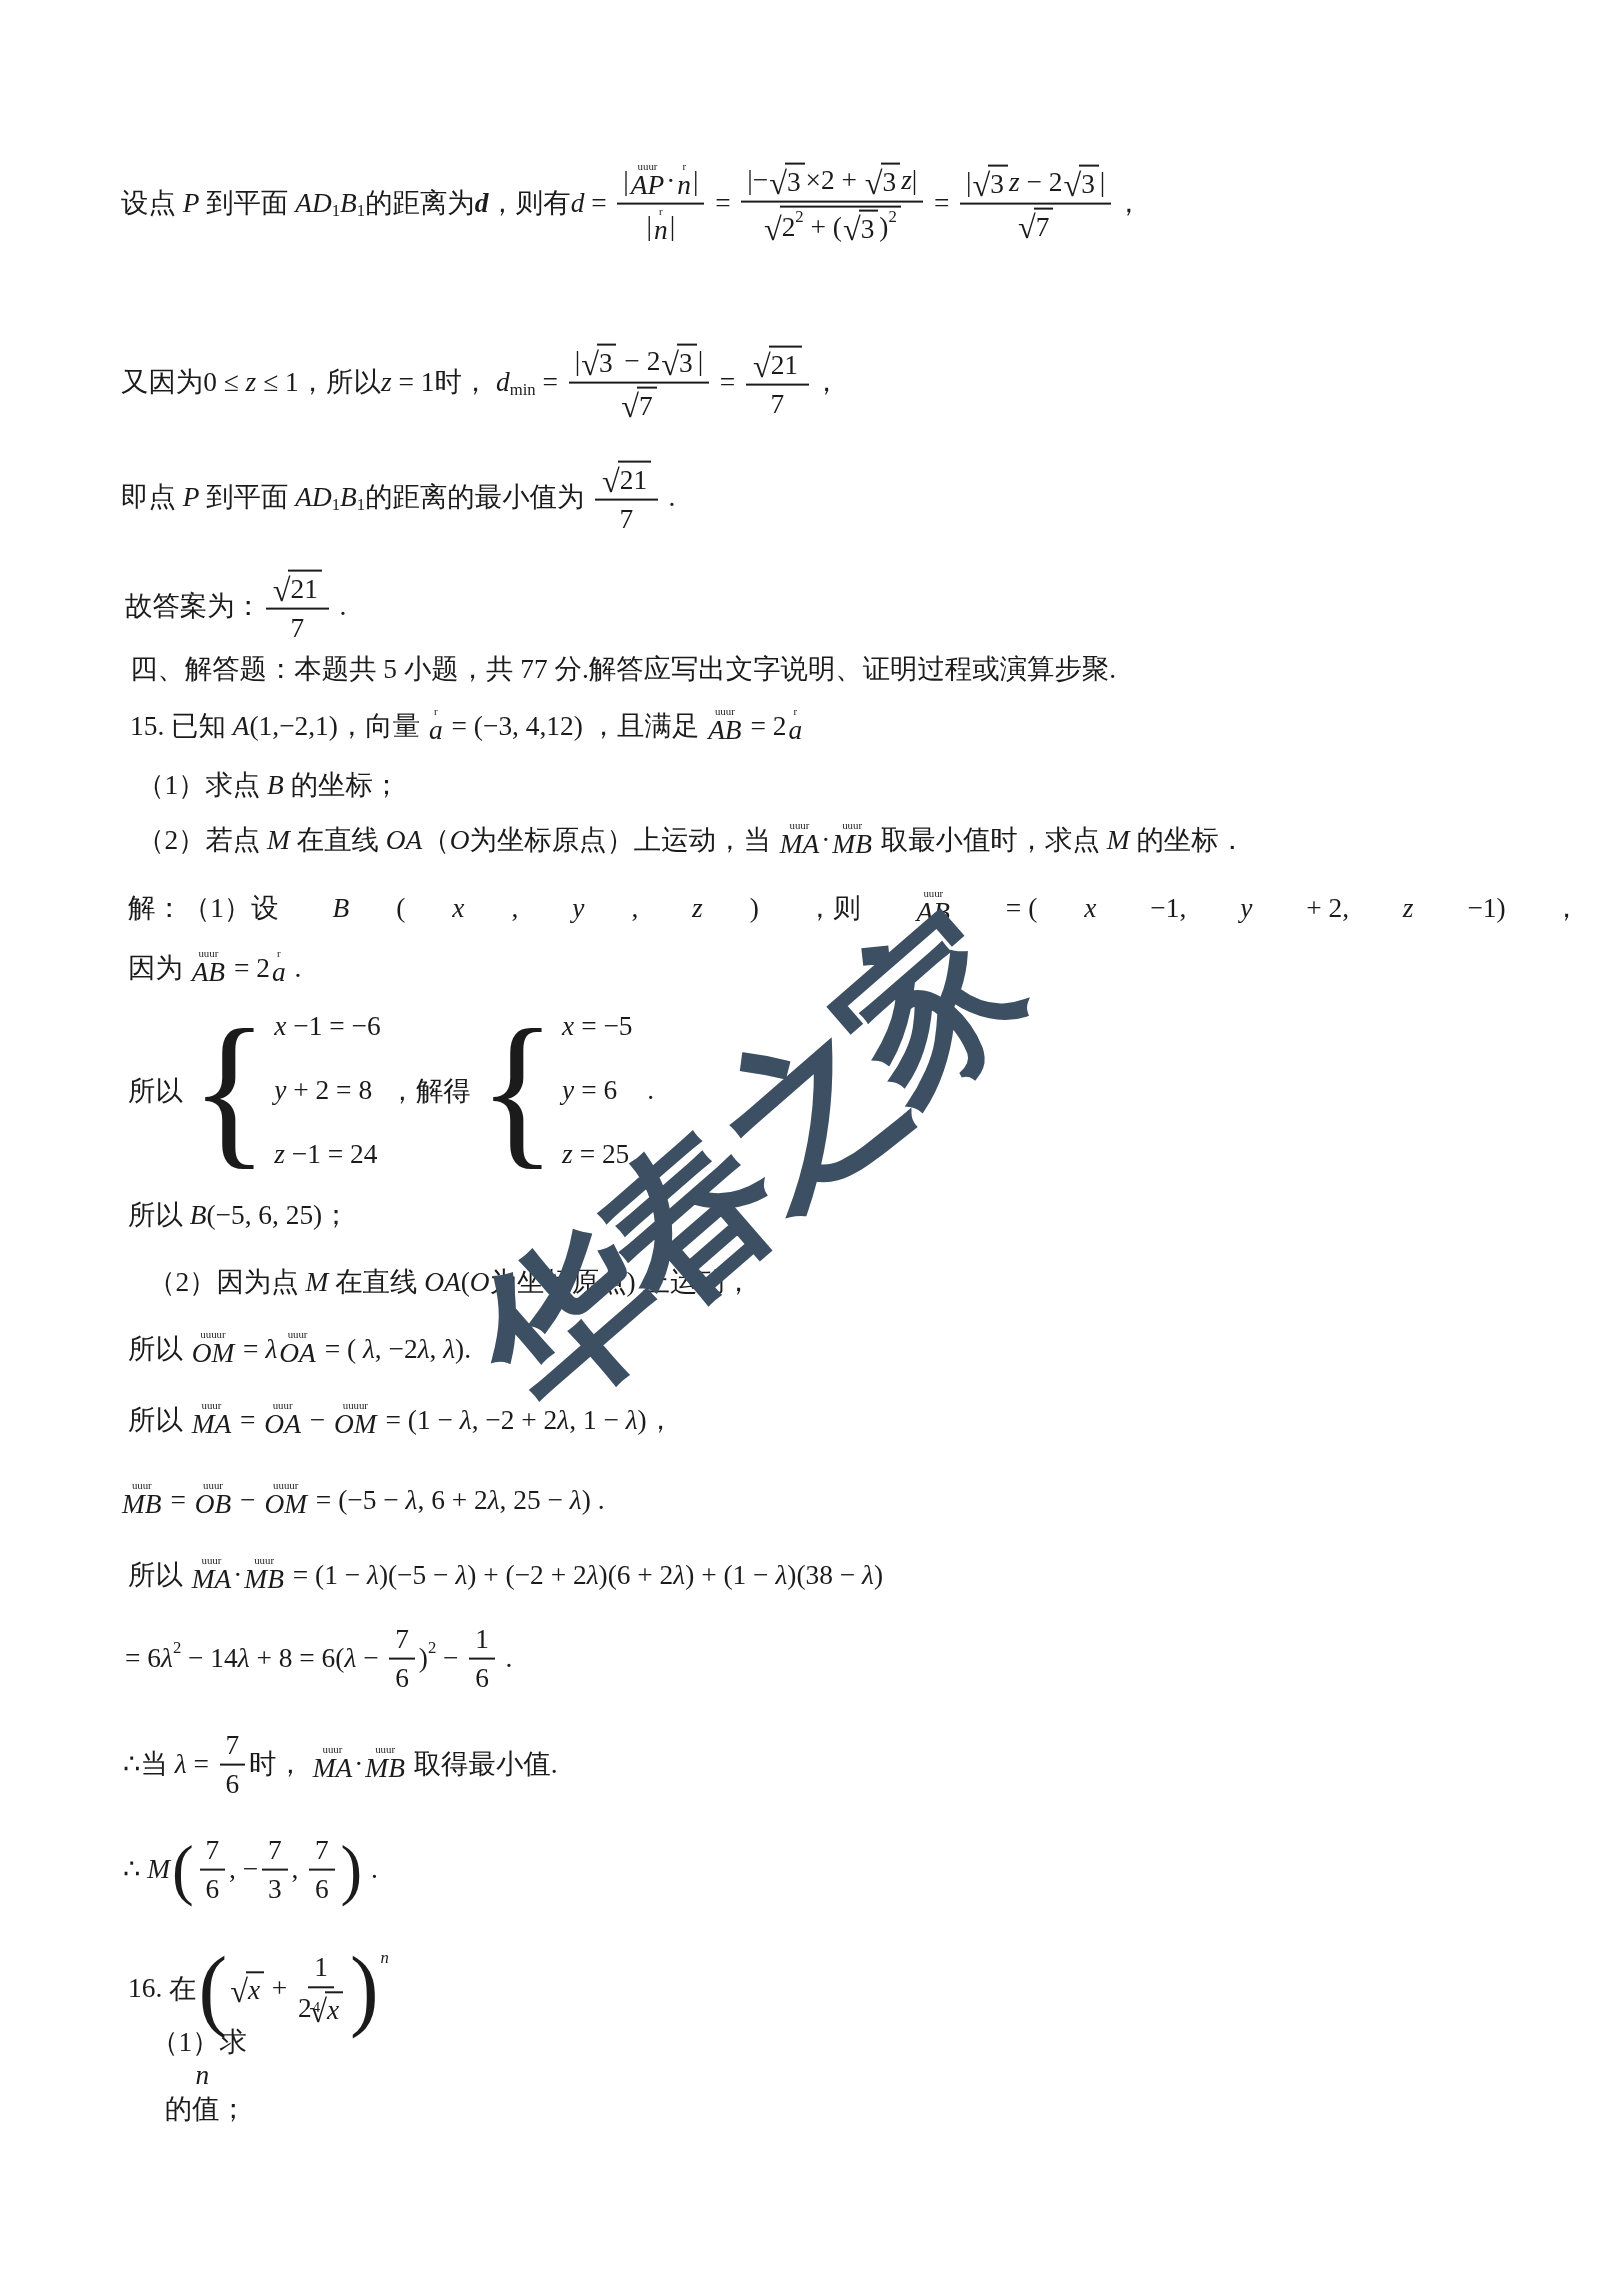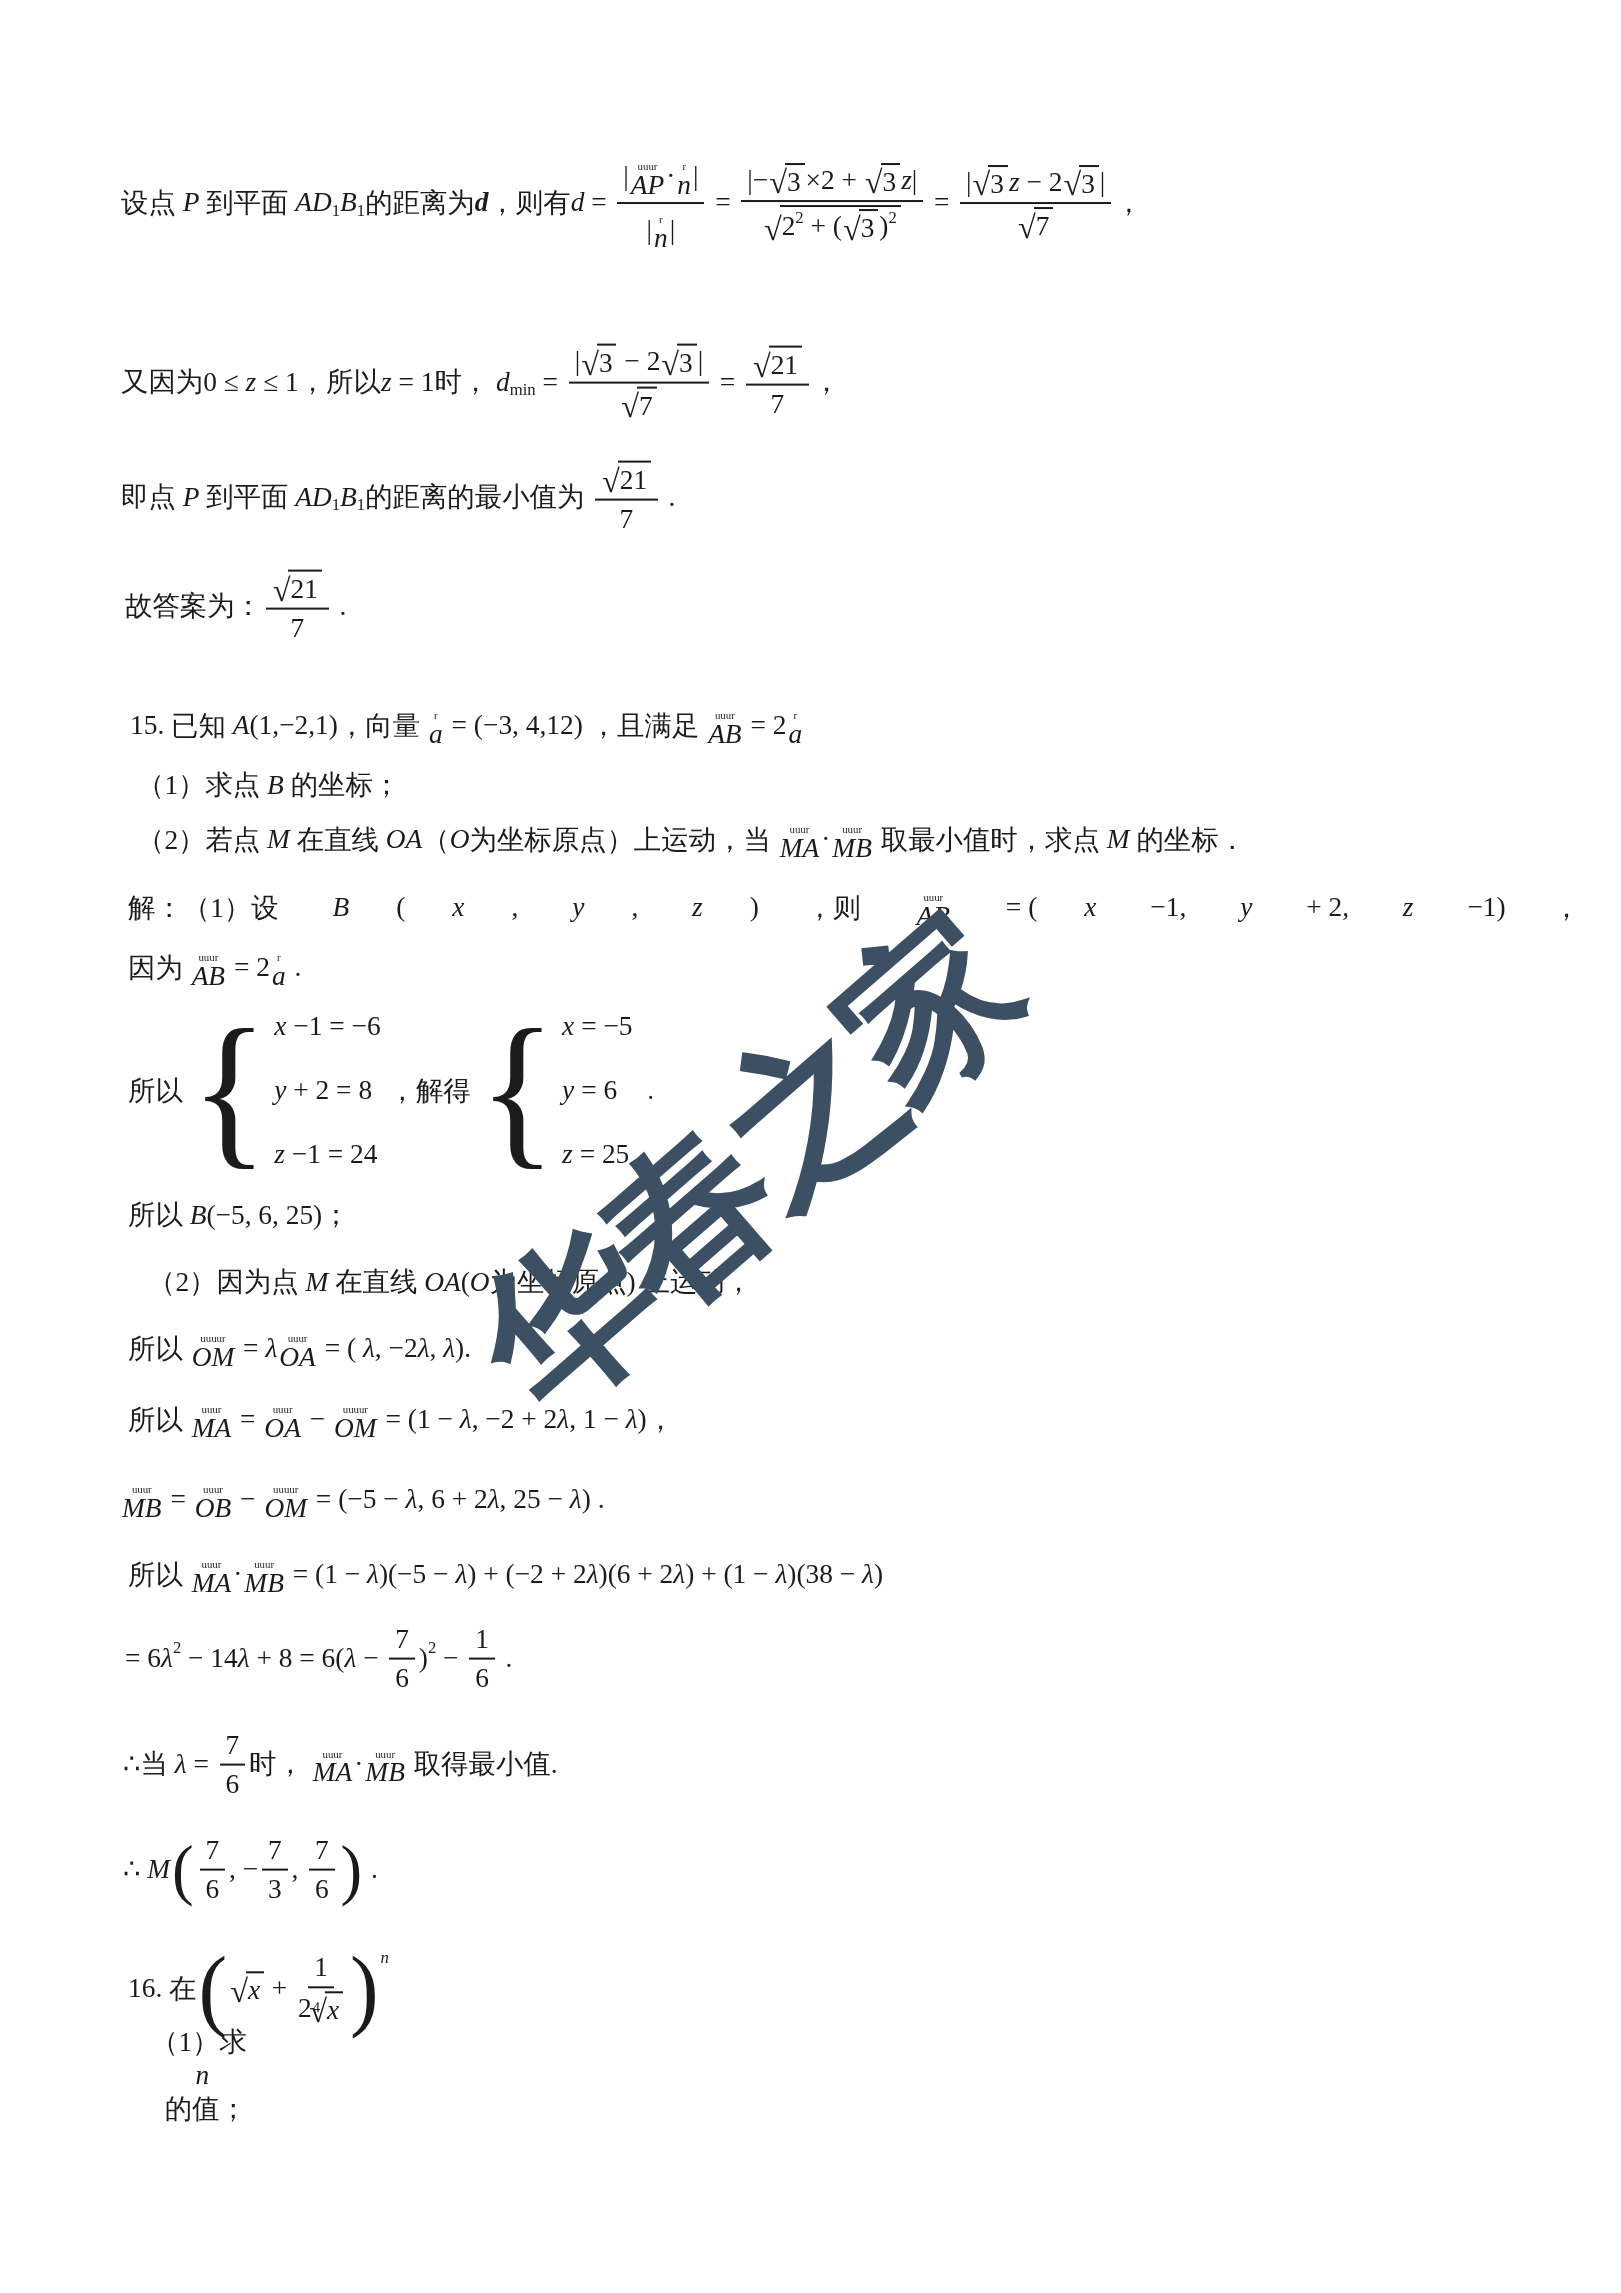--- a/index.html
+++ b/index.html
@@ -28,21 +28,21 @@
   .su{font-size:16.7px;transform:translateY(-0.55em);}
   .sb{font-size:16.7px;transform:translateY(0.50em);}
   .fr{display:inline-flex;flex-direction:column;align-items:center;margin:0 3.9px;vertical-align:middle;}
   .fr .nu{display:inline-flex;align-items:center;justify-content:center;border-bottom:2px solid #1b1b1b;padding:1px 5.9px 2.9px 5.9px;}
   .fr .de{display:inline-flex;align-items:center;justify-content:center;padding-top:2.9px;}
   .sq{display:inline-flex;align-items:flex-end;margin:0 1px;}
   .sq .rs{font-size:1.18em;line-height:1;transform:translateY(1px);}
   .sq .rd{display:inline-flex;align-items:center;border-top:2px solid #1b1b1b;padding:2px 3.9px 0 2px;margin-left:-2px;}
   .sq .ix{font-size:14.7px;margin-right:-10.8px;transform:translateY(-10.8px);position:relative;z-index:2;}
   .vec{display:inline-flex;flex-direction:column;align-items:center;margin:0 2px;}
-  .vec .mk{font-size:10.8px;line-height:6.9px;height:7.8px;letter-spacing:0px;overflow:visible;margin-top:9px;}
+  .vec .mk{font-size:10.8px;line-height:6.9px;height:7.8px;letter-spacing:0px;overflow:visible;}
   .vec .bs{font-style:italic;line-height:1.05;}
   .cases{display:inline-flex;align-items:center;margin:0 7.8px;}
   .cases .brc{font-size:162px;line-height:0.72;font-weight:400;transform:scaleY(1.05);margin-right:5.9px;font-family:"Liberation Serif","DejaVu Serif",serif;}
   .cases .rows{display:inline-flex;flex-direction:column;gap:33px;}
   .cases .row{display:inline-flex;align-items:center;}
   .bp{font-size:65px;line-height:0.9;font-weight:300;transform:scaleY(1.05);margin:0 2px;}
   .bp.b2{font-size:86px;}
   .watermark{
     position:absolute;
     left:412px;top:1082px;
@@ -110,20 +110,23 @@
       <span class="sb">1</span>
       <span class="cjk">的距离的最小值为 </span>
       <span class="fr"><span class="nu"><span class="sq"><span class="rs">√</span><span class="rd"><span class="mt">21</span></span></span></span><span class="de"><span class="mt">7</span></span></span>
       <span class="mt"> .</span>
     </div>
   <div class="line" style="top: 606px; left: 125px;">
       <span class="cjk">故答案为：</span>
       <span class="fr"><span class="nu"><span class="sq"><span class="rs">√</span><span class="rd"><span class="mt">21</span></span></span></span><span class="de"><span class="mt">7</span></span></span>
       <span class="mt"> .</span>
     </div>
+  <div class="line" style="top: 669px; left: 130px;">
+      <span class="cjk">四、解答题：本题共 5 小题，共 77 分.解答应写出文字说明、证明过程或演算步聚.</span>
+    </div>
   <div class="line" style="top: 726px; left: 130px;">
       <span class="mt">15. </span>
       <span class="cjk">已知 </span>
       <span class="it">A</span>
       <span class="mt">(1,−2,1)</span>
       <span class="cjk">，向量 </span>
       <span class="vec"><span class="mk">r</span><span class="bs">a</span></span>
       <span class="mt"> = (−3, 4,12)</span>
       <span class="cjk"> ，且满足 </span>
       <span class="vec"><span class="mk">uuur</span><span class="bs">AB</span></span>

